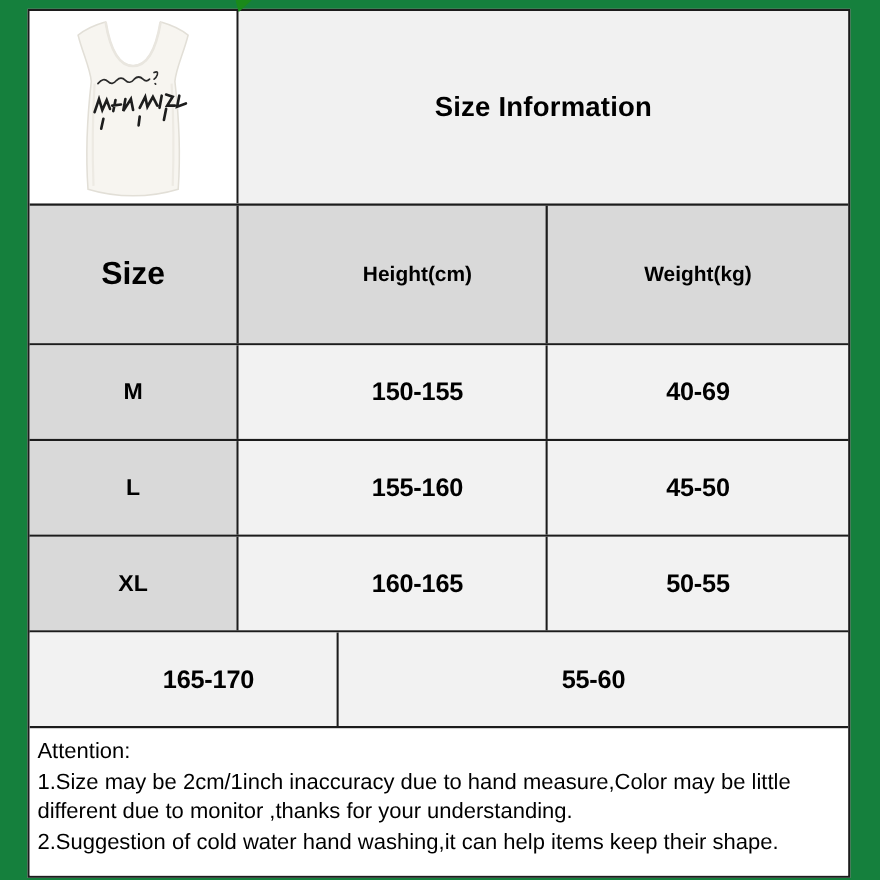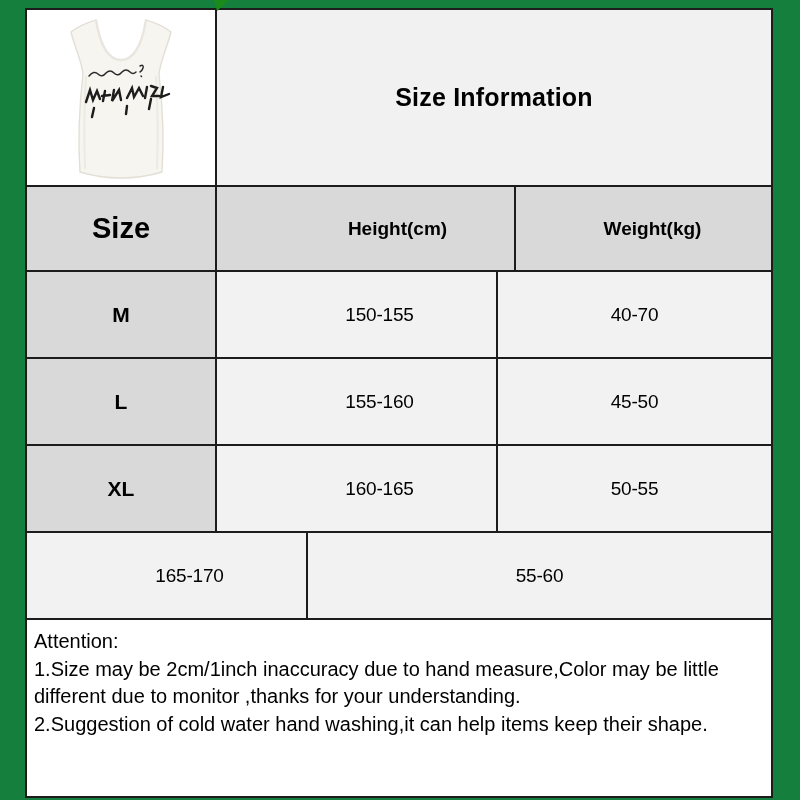--- a/index.html
+++ b/index.html
@@ -11,42 +11,42 @@
   .sheet {
     position:absolute; left:25px; top:8px; width:748px; height:790px;
     border:2px solid #1c1c1c; background:#ffffff;
     display:flex; flex-direction:column;
   }
 
   .row { display:flex; flex-direction:row; width:100%; }
   .row + .row { border-top:2px solid #1c1c1c; }
 
   .row-top    { height:175px; }
-  .row-head   { height:85px; background:#d9d9d9;gap:18px; }
+  .row-head   { height:127px; background:#d9d9d9; }
   .row-data   { height:87px; }
   .row-note   { flex:1; background:#ffffff; }
 
   .c1 { width:190px; border-right:2px solid #1c1c1c; }
   .c2 { width:281px; border-right:2px solid #1c1c1c;padding-left:46px; }
   .c3 { flex:1; }
 
   .cell { display:flex; align-items:center; justify-content:center; }
 
   .image-cell { background:#ffffff; padding-top:3px; }
   .title-cell { background:#f1f1f1; }
 
   .title-text { font-size:25px; font-weight:bold; letter-spacing:0.2px; }
 
   .size-col-cell { background:#d9d9d9; }
   .data-cell     { background:#f2f2f2; }
 
   .size-head-text { font-size:29px; font-weight:bold; }
   .col-head-text  { font-size:19px; font-weight:bold; }
   .size-label     { font-size:21px; font-weight:bold; }
-  .value-text     { font-size:19px; font-weight:normal; letter-spacing:-0.2px; }
+  .value-text     { font-size:23px; font-weight:bold; letter-spacing:-0.2px; }
 
   .note-cell { display:block; padding:8px 7px; font-size:20px; line-height:1.38; }
   .note-line { white-space:nowrap; }
 
   .green-marker { position:absolute; left:214px; top:0; width:15px; height:11px; }
 </style>
 </head>
 <body>
 
 <div class="page">
@@ -104,21 +104,21 @@
     </div>
 
     <div class="row row-data">
       <div class="c1 cell size-col-cell">
         <span class="size-label">M</span>
       </div>
       <div class="c2 cell data-cell">
         <span class="value-text">150-155</span>
       </div>
       <div class="c3 cell data-cell">
-        <span class="value-text">40-70</span>
+        <span class="value-text">40-69</span>
       </div>
     </div>
 
     <div class="row row-data">
       <div class="c1 cell size-col-cell">
         <span class="size-label">L</span>
       </div>
       <div class="c2 cell data-cell">
         <span class="value-text">155-160</span>
       </div>

